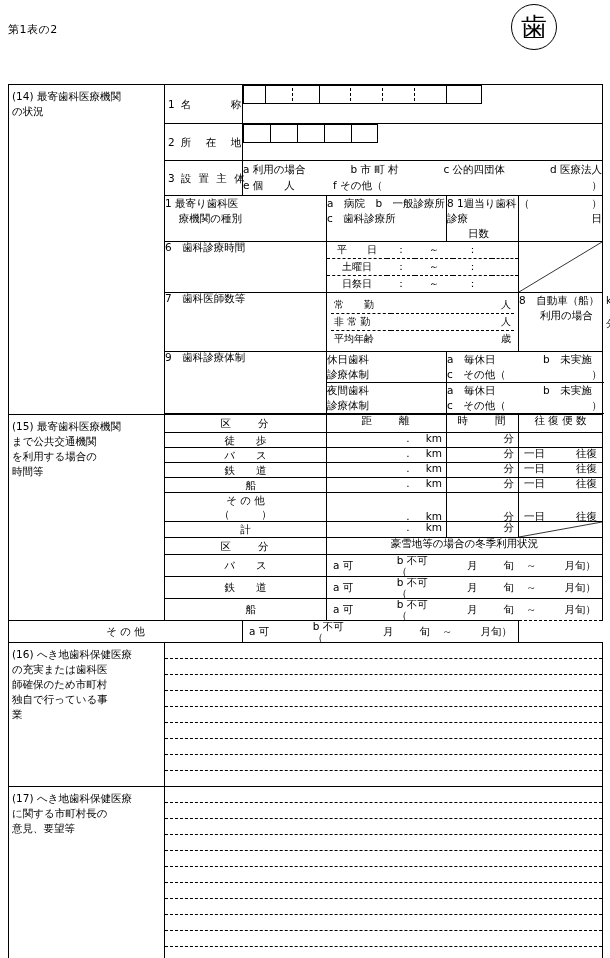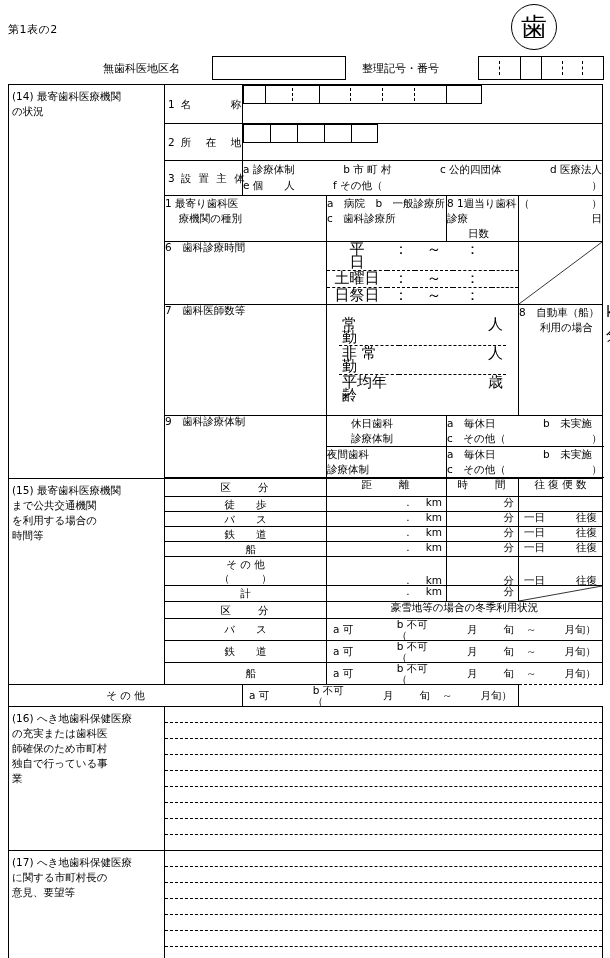--- a/index.html
+++ b/index.html
@@ -76,21 +76,21 @@
 
   .vmid { display: flex; align-items: center; height: 100%; }
   .vmid.c { justify-content: center; }
 
   
   table.sub { width: 100%; border-collapse: collapse; table-layout: fixed; }
   table.sub td {
     border: none;
     border-bottom: 1px dashed #000;
     padding: 1px 3px;
-    font-size: 15px;
+    font-size: 10px;
     height: 14px;
     line-height: 13px;
   }
   table.sub tr:last-child td { border-bottom: none; }
   .rt { text-align: right; }
 
   .diag { position: relative; overflow: hidden; }
   .diag svg { position: absolute; left: 0; top: 0; width: 100%; height: 100%; }
 
   .lines { padding: 0; }
@@ -116,33 +116,20 @@
 <body>
 
 <div class="page">
 
   <div class="form-no">第1表の2</div>
 
   <div class="ha-seal">
     <span>歯</span>
   </div>
 
-  <div class="hdr-row">
-    <div class="hdr-label" style="left:103px; top:5px;">無歯科医地区名</div>
-    <div class="hdr-box" style="left:212px; top:0px; width:132px; height:22px;"></div>
-
-    <div class="hdr-label" style="left:362px; top:5px;">整理記号・番号</div>
-    <div class="hdr-box cellbox" style="left:478px; top:0px; width:124px; height:22px;">
-      <i style="left:20px;"></i>
-      <i class="solid" style="left:41px;"></i>
-      <i class="solid" style="left:62px;"></i>
-      <i style="left:83px;"></i>
-      <i style="left:103px;"></i>
-    </div>
-  </div>
 
   <table class="main">
     <colgroup>
       <col style="width:156px">
       <col style="width:78px">
       <col style="width:84px">
       <col style="width:120px">
       <col style="width:72px">
       <col style="width:84px">
     </colgroup>
@@ -197,21 +184,21 @@
 
     <tr>
       <td style="height:34px;">
         <div class="num-label">
           <span style="margin-right:6px">3</span>
           <span class="sp2">設 置 主 体</span>
         </div>
       </td>
       <td colspan="4" class="pad">
         <div style="display:flex; justify-content:space-between; line-height:16px;">
-          <span>a 診療体制</span>
+          <span>a 利用の場合</span>
           <span>b 市 町 村</span>
           <span>c 公的四団体</span>
           <span>d 医療法人</span>
         </div>
         <div style="display:flex; line-height:16px;">
           <span style="width:90px">e 個　　人</span>
           <span>f その他（</span>
           <span style="margin-left:auto">）</span>
         </div>
       </td>
@@ -281,21 +268,21 @@
         <svg viewBox="0 0 100 100" preserveAspectRatio="none">
           <line x1="0" y1="100" x2="100" y2="0" stroke="#000" stroke-width="0.8" vector-effect="non-scaling-stroke"></line>
         </svg>
       </td>
     </tr>
 
     <tr>
       <td colspan="2" style="height:44px;" class="pad">
         <div>7　歯科医師数等</div>
       </td>
-      <td colspan="2" style="padding:12px;">
+      <td colspan="2" style="padding:4px;">
         <table class="sub">
           <tbody>
                 <tr>
             <td style="width:54px">常　　勤</td>
             <td class="rt">人</td>
           </tr>
           <tr>
             <td>非 常 勤</td>
             <td class="rt">人</td>
           </tr>
@@ -321,21 +308,21 @@
           </tr>
         </tbody>
             </table>
       </td>
     </tr>
 
     <tr>
       <td colspan="2" rowspan="2" class="pad">
         <div>9　歯科診療体制</div>
       </td>
-      <td style="height:30px; width:58px;padding-left:24px;" class="pad">
+      <td style="height:30px; width:58px;" class="pad">
         <div style="line-height:15px; white-space:pre-line;">休日歯科
 診療体制</div>
       </td>
       <td colspan="3" class="pad">
         <div style="line-height:15px; display:flex;">
           <span style="width:96px">a　毎休日</span>
           <span>b　未実施</span>
         </div>
         <div style="line-height:15px; display:flex;">
           <span>c　その他（</span>

